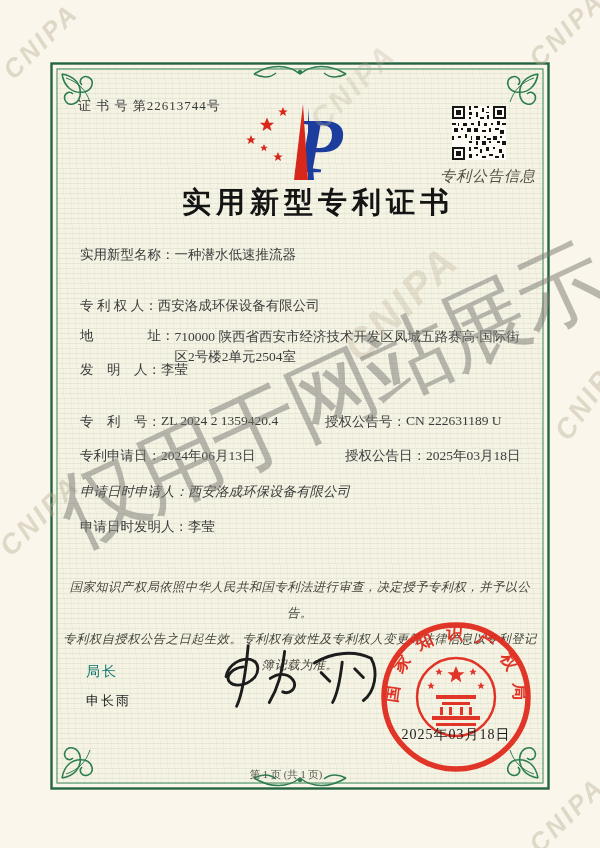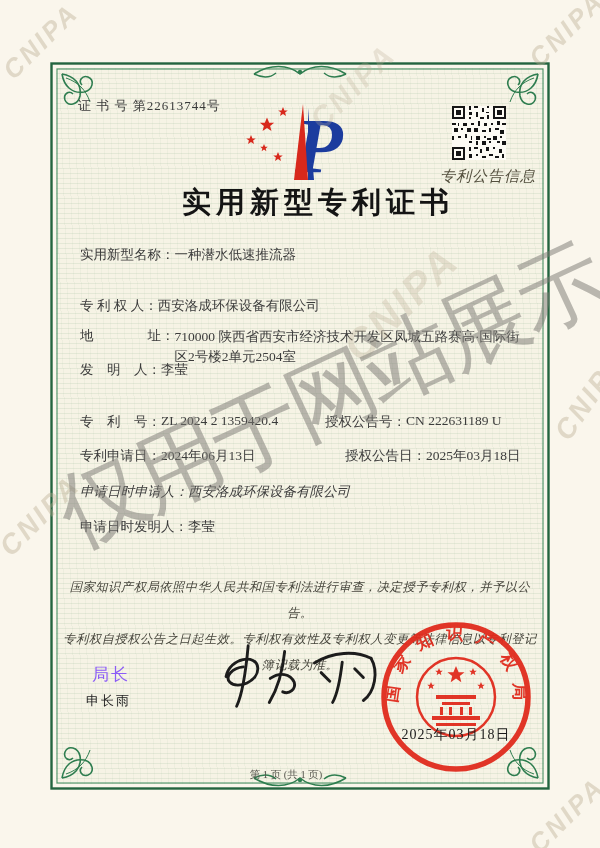--- a/index.html
+++ b/index.html
@@ -27,21 +27,21 @@
   #title{left:18px;top:183px;width:600px;text-align:center;font-size:29px;font-weight:bold;
          letter-spacing:5px;color:#141414;z-index:2;}
 
   #addr-val{width:348px;line-height:20px;}
 
   #statement{left:60px;top:574px;width:480px;z-index:2;color:#46453c;
              font-size:12.3px;font-style:italic;line-height:26px;text-align:center;
              letter-spacing:.5px;}
 
   #director-title{left:86px;top:663px;font-family:"Liberation Sans","DejaVu Sans",sans-serif;
-                  font-size:17px;color:#8b5cf6;letter-spacing:2px;z-index:2;margin-left:6px;}
+                  font-size:14px;color:#0f766e;letter-spacing:2px;z-index:2;}
   #director-name{left:86px;top:692px;font-family:"Liberation Sans","DejaVu Sans",sans-serif;
                  font-size:13px;color:#222;letter-spacing:2px;z-index:2;}
 
   #qr-caption{left:433px;top:167px;width:110px;text-align:center;font-size:15px;
               font-style:italic;color:#54503f;letter-spacing:1px;z-index:2;}
 
   #seal-date{left:376px;top:726px;width:160px;text-align:center;font-size:14px;
              color:#1a1a1a;letter-spacing:1px;z-index:7;}
 
   #page-footer{left:0;top:768px;width:572px;text-align:center;font-size:10.5px;

